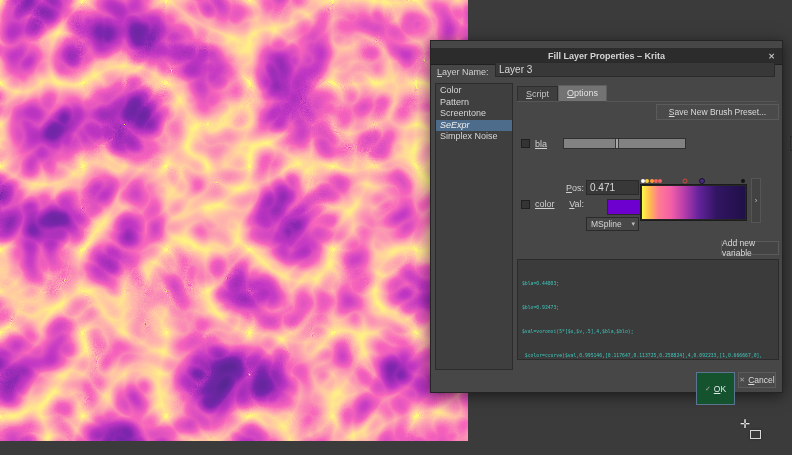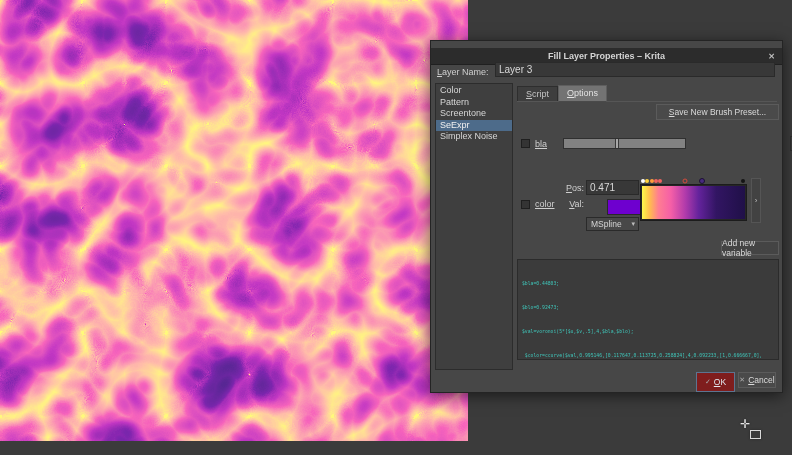--- a/index.html
+++ b/index.html
@@ -39,21 +39,21 @@
     font-family:"Liberation Sans", sans-serif; font-size:10px;
     height:15px; padding:0 3px; outline:none;
   }
   .layer-name-row input { flex:1; }
 
   .gen-list {
     position:absolute; left:4px; top:42px; width:78px; height:287px;
     background:#3f3f3f; border:1px solid #2c2c2c; padding-top:1px;
   }
   .gen-item { height:11.5px; line-height:11.5px; padding-left:4px; color:#d6d6d6; white-space:nowrap; overflow:hidden; }
-  .gen-item.selected { background:var(--sel,#4d6b8a); color:#f0f0f0; }
+  .gen-item.selected { background:var(--sel,#4d6b8a); color:#f0f0f0;font-style:italic; }
 
   .tabs { position:absolute; left:86px; top:44px; right:5px; height:17px; display:flex; align-items:flex-end; border-bottom:1px solid #565656; }
   .tab { padding:2px 8px 1px; font-size:9px; color:#c3c3c3; background:#3e3e3e; border:1px solid #2e2e2e; border-bottom:none; height:15px; }
   .tab.active { background:#737373; color:#e2e2e2; border-color:#5e5e5e; height:17px; margin-bottom:-1px; border-bottom:1px solid #4a4a4a; }
 
   .btn {
     background:#4a4a4a; border:1px solid #5b5b5b; color:#dadada;
     font-family:"Liberation Sans", sans-serif; font-size:8.5px;
     display:flex; align-items:center; justify-content:center;
   }
@@ -99,21 +99,21 @@
     background:#3b3b3b; border:1px solid #2b2b2b; overflow:hidden; padding:3px 4px;
   }
   .script-scale {
     font-family:"DejaVu Sans Mono", monospace; font-size:9.5px; line-height:16px;
     transform:scale(0.5); transform-origin:0 0; width:200%; height:200%;
     white-space:pre;
   }
   .code-line { white-space:pre; }
 
   .dlg-buttons { position:absolute; right:6px; top:331px; display:flex; gap:3px; }
-  .ok-btn { width:39px; height:20px; background:#7f1d1d; border:1px solid #5d7490; color:#e2e8ef; }
+  .ok-btn { width:39px; height:33px; background:#14532d; border:1px solid #5d7490; color:#e2e8ef; }
   .cancel-btn { width:38px; height:16px; }
   .btn .mini-ico { font-size:7px; margin-right:3px; color:#a8a8a8; }
 
   
   .cursor { position:absolute; left:740px; top:417px; width:30px; height:32px; }
   .cursor .cross { position:absolute; left:0; top:0; color:#e6e6e6; font-size:12px; text-shadow:0 0 2px #222; }
   .cursor .rect { position:absolute; left:10px; top:13px; width:11px; height:9px; border:1px solid #d8d8d8; box-shadow:0 0 2px #222; }
   u { text-decoration:underline; }
 </style>
 </head>

